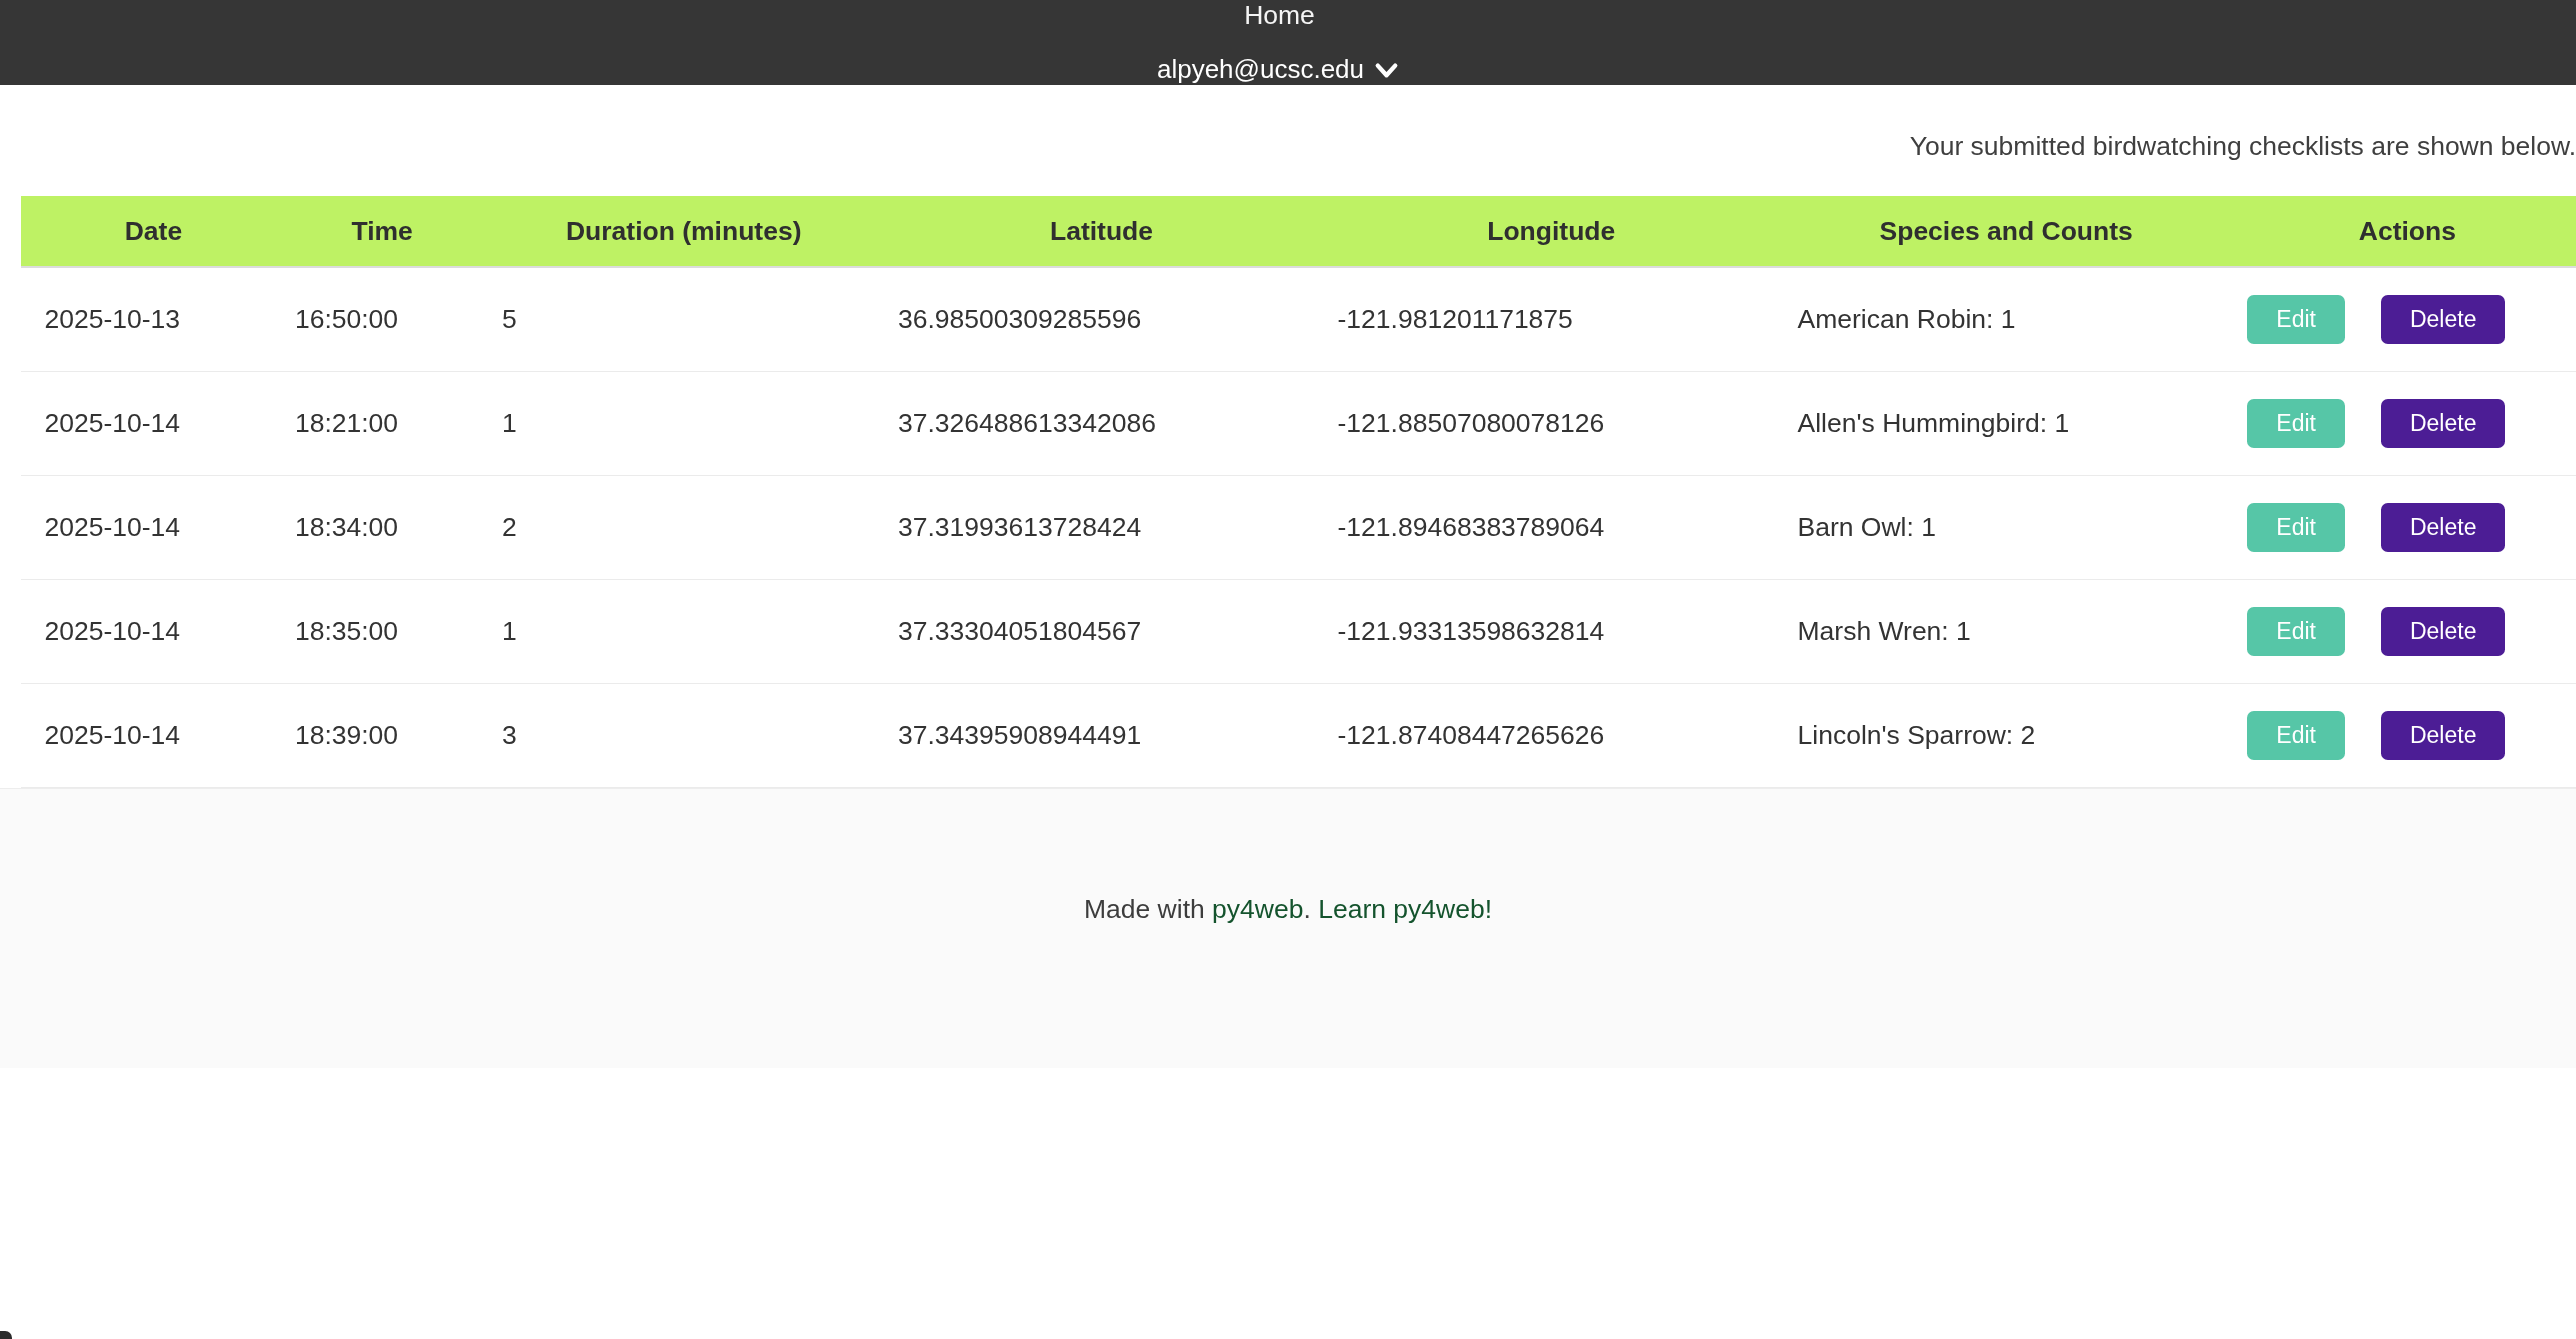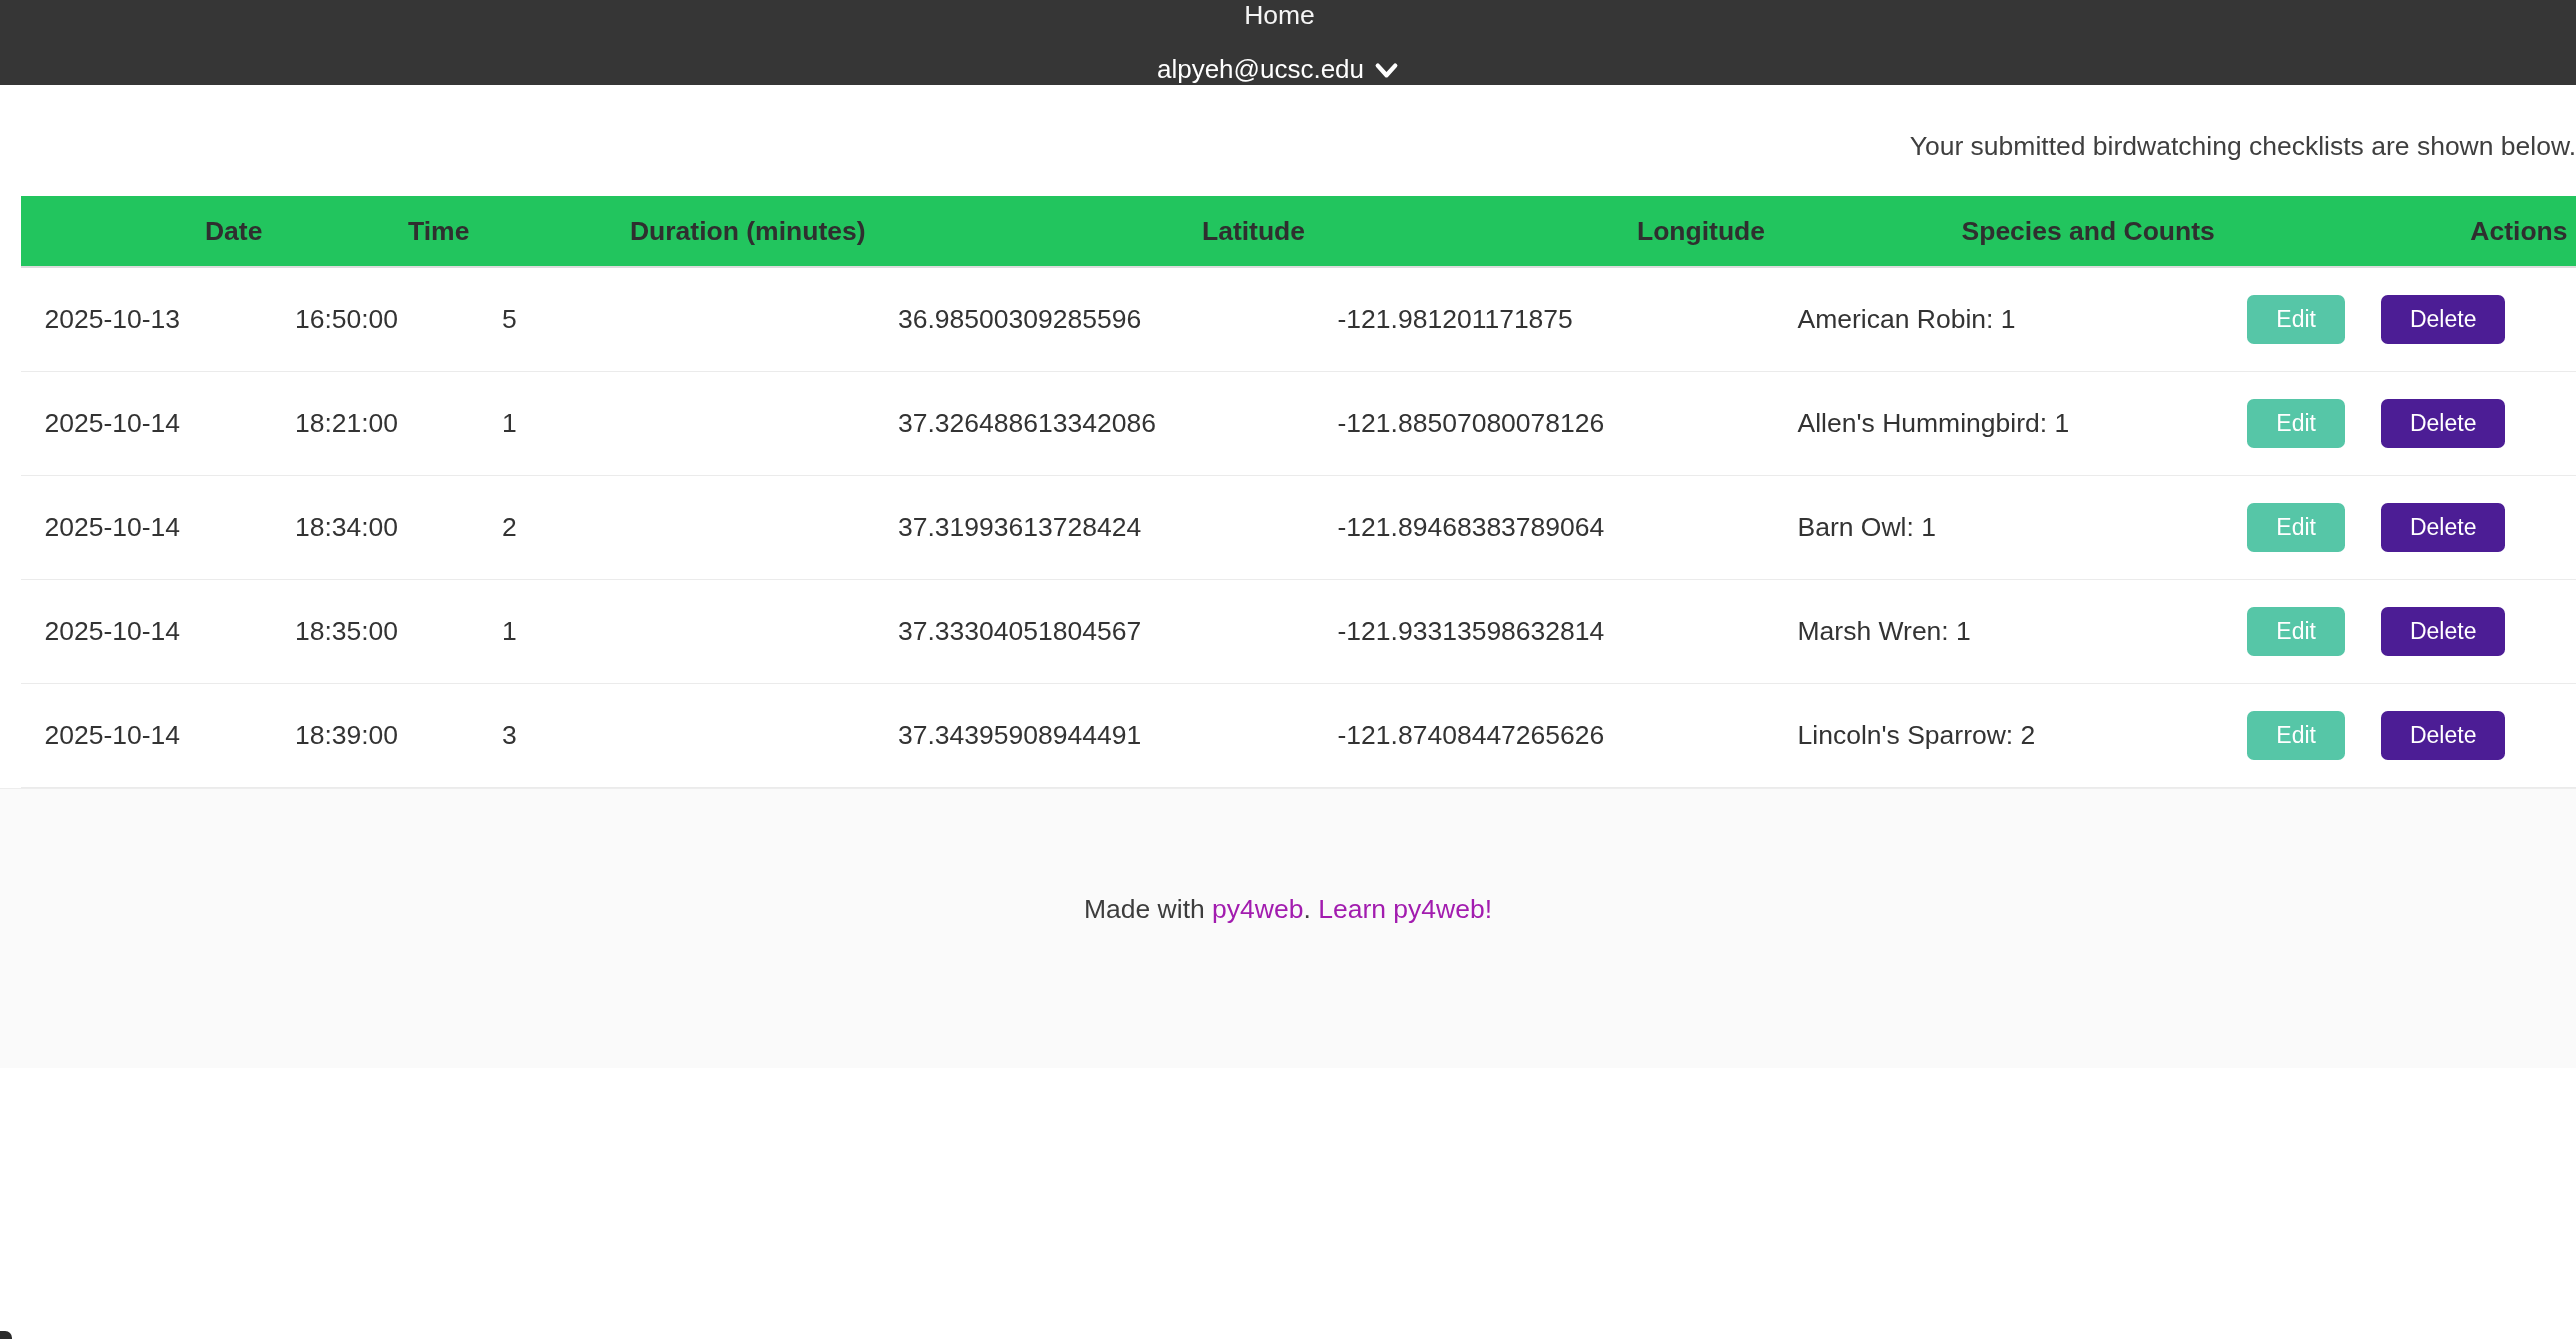--- a/index.html
+++ b/index.html
@@ -58,22 +58,22 @@
   }
 
   
   table.checklists {
     border-collapse: collapse;
     margin-left: 20.5px;
     width: calc(100% - 20.5px);
     table-layout: fixed;
   }
   table.checklists th {
-    background: #22c55e;
-    text-align: right;
+    background: #bef264;
+    text-align: center;
     font-size: 26.5px;
     font-weight: bold;
     color: #2f2f2f;
     padding: 19.6px 8.5px 19px 24px;
     border-bottom: 2.6px solid #dcdcdc;
     white-space: nowrap;
   }
   table.checklists td {
     font-size: 26.5px;
     color: #333333;
@@ -102,21 +102,21 @@
     border-top: 1.7px solid #ededed;
     height: 280px;
     padding-top: 79px;
     text-align: center;
   }
   .footer-text {
     font-size: 26.5px;
     color: #3d3d3d;
   }
   .footer-text a {
-    color: #a21caf;
+    color: #14532d;
     text-decoration: none;
     cursor: pointer;
   }
 
   
   .corner-sliver {
     position: absolute;
     left: 0;
     bottom: 0;
     width: 12px;

